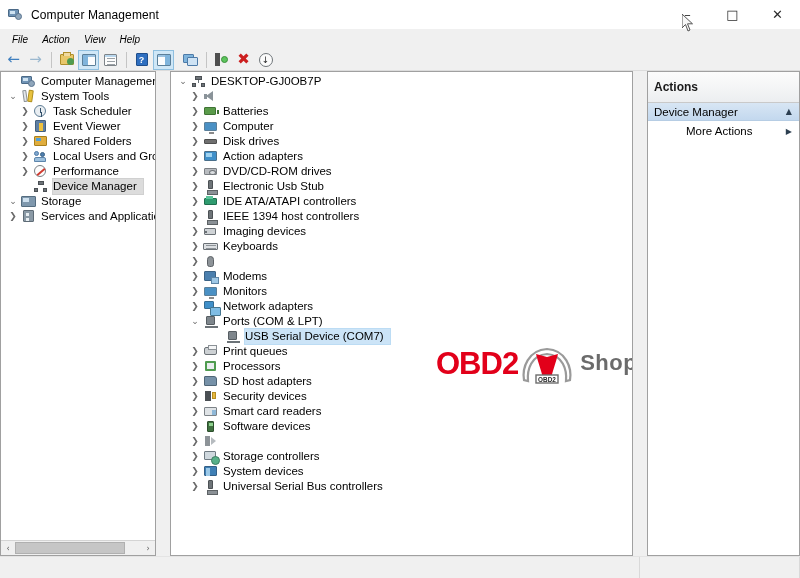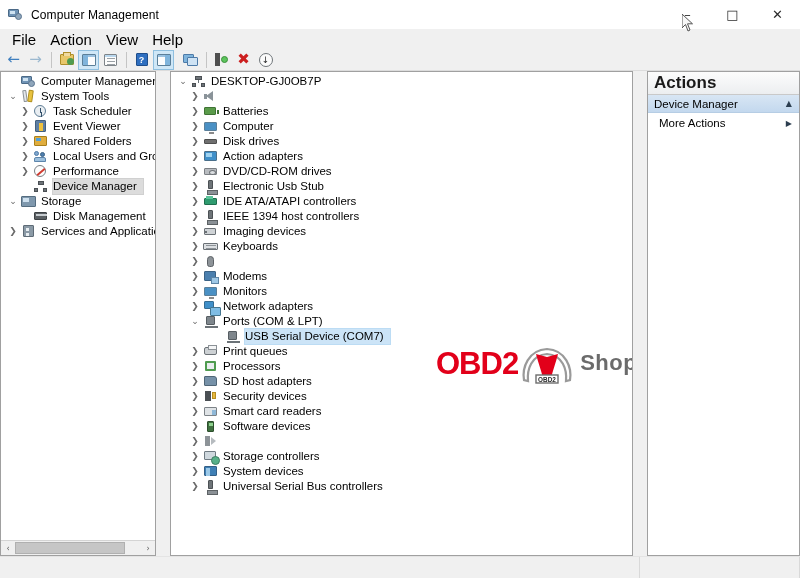--- a/index.html
+++ b/index.html
@@ -56,23 +56,24 @@
   
   #menubar {
     height: 19px;
     flex: 0 0 19px;
     background: #f0f0f0;
     display: flex;
     align-items: center;
     padding-left: 5px;
   }
   #menubar .menu-item {
-    font-size: 15px;
+    font-size: 10px;
     color: #000;
     padding: 2px 7px 3px 7px;
+    font-style: italic;
   }
 
   
   #toolbar {
     height: 22px;
     flex: 0 0 22px;
     background: #f0f0f0;
     display: flex;
     align-items: center;
     padding-left: 3px;
@@ -163,26 +164,26 @@
 
   #rightpane {
     width: 153px;
     flex: 0 0 153px;
     background: #ffffff;
     border: 1px solid #a0a0a0;
     display: flex;
     flex-direction: column;
   }
   #rightpane .actions-header {
-    height: 23px;
+    height: 31px;
     background: linear-gradient(to bottom, #fcfcfc, #eceef0);
     border-bottom: 1px solid #c9c9c9;
     display: flex; align-items: center;
     padding-left: 6px;
-    font-size: 17px;
+    font-size: 12px;
     font-weight: bold;
     color: #1a1a1a;
   }
   #rightpane .action-group-title {
     height: 18px;
     background: linear-gradient(to bottom, #d8e6f4, #c3d8ee);
     border-bottom: 1px solid #b6cde4;
     display: flex; align-items: center;
     padding-left: 6px;
     font-size: 11.5px;
@@ -191,21 +192,21 @@
   #rightpane .action-group-title .lbl { flex: 1 1 auto; }
   #rightpane .action-group-title .chev {
     margin-right: 7px;
     font-size: 8px;
     color: #2c3e50;
     font-family: "DejaVu Sans", sans-serif;
   }
   #rightpane .action-item {
     height: 20px;
     display: flex; align-items: center;
-    padding-left: 11px;
+    padding-left: 38px;
     font-size: 11.5px;
     color: #000;
   }
   #rightpane .action-item .lbl { flex: 1 1 auto; }
   #rightpane .action-item .arrow {
     margin-right: 7px;
     font-size: 8px;
     color: #2c3e50;
     font-family: "DejaVu Sans", sans-serif;
   }
@@ -592,27 +593,20 @@
             </span>
             <span class="tlabel">Device Manager</span>
           </div>
           <div class="trow ind0">
             <span class="twist">⌄</span>
             <span class="ticon">
               <span class="ic icon-storage"></span>
             </span>
             <span class="tlabel">Storage</span>
           </div>
-          <div class="trow ind1">
-            <span class="twist none"></span>
-            <span class="ticon">
-              <span class="ic icon-diskmgmt"></span>
-            </span>
-            <span class="tlabel">Disk Management</span>
-          </div>
           <div class="trow ind0">
             <span class="twist">❯</span>
             <span class="ticon">
               <span class="ic icon-servicesapps"></span>
             </span>
             <span class="tlabel">Services and Applications</span>
           </div>
         </div>
       <div id="hscroll">
         <div class="arrow">‹</div>

